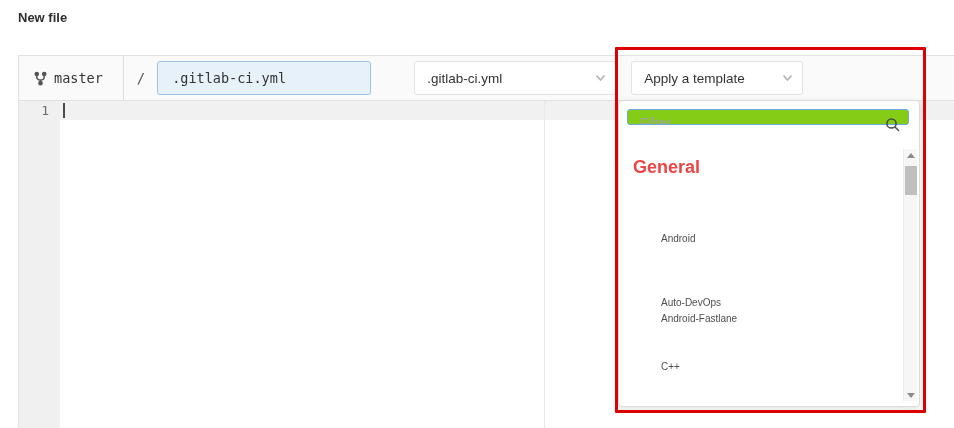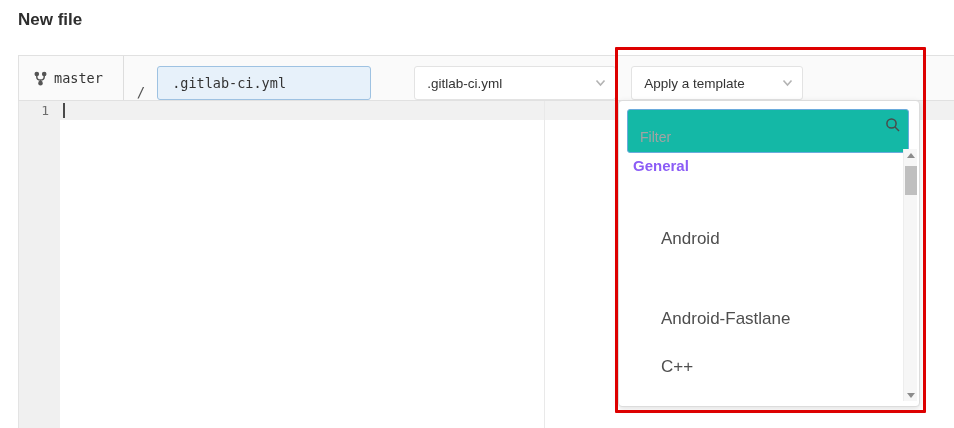--- a/index.html
+++ b/index.html
@@ -1,27 +1,27 @@
 <!DOCTYPE html>
 <html><head>
 <meta charset="utf-8">
 <style>
   * { margin: 0; padding: 0; box-sizing: border-box; }
   html, body { width: 954px; height: 428px; background: #fff; overflow: hidden; }
   body { font-family: "Liberation Sans", sans-serif; color: #2e2e2e; }
   #screen { position: relative; width: 954px; height: 428px; background: #fff; }
 
   
-  .page-title { position: absolute; left: 18px; top: 10px; font-size: 17px; font-weight: bold; color: #2e2e2e; }
+  .page-title { position: absolute; left: 18px; top: 10px; font-size: 13px; font-weight: bold; color: #2e2e2e; }
 
   
   .toolbar {
     position: absolute; left: 18px; top: 55px; right: 0; height: 46px;
     background: #fafafa; border: 1px solid #e1e1e1; border-right: none;
-    display: flex; align-items: flex-end; z-index: 2;
+    display: flex; align-items: center; z-index: 2;
   }
   .branch-wrap { display: flex; align-items: center; padding-left: 15px; height: 100%; }
   .branch-icon { width: 13px; height: 15px; margin-right: 7px; flex: none; }
   .branch-label { font-family: "DejaVu Sans Mono", monospace; font-size: 13.5px; color: #333; }
   .toolbar-sep { width: 1px; align-self: stretch; background: #ddd; margin-left: 20px; flex: none; }
   .path-sep { margin: 0 12px 0 13px; font-size: 14px; color: #555; font-family: "DejaVu Sans Mono", monospace; }
   .filename-input {
     width: 214px; height: 34px; background: #e7f1fa; border: 1px solid #9ec2e2; border-radius: 3px;
     font-family: "DejaVu Sans Mono", monospace; font-size: 13.5px; color: #333; padding: 0 14px; outline: none;
   }
@@ -45,31 +45,31 @@
   .cursor-caret { position: absolute; left: 44px; top: 2px; width: 2px; height: 15px; background: #4a4a4a; }
   .print-margin { position: absolute; left: 525px; top: 0; bottom: 0; width: 1px; background: #e9e9e9; }
 
   
   .dropdown-panel {
     position: absolute; left: 618px; top: 100px; width: 302px; height: 307px;
     background: #fff; border: 1px solid #dcdcdc; border-radius: 4px;
     box-shadow: 0 2px 6px rgba(0,0,0,0.12); z-index: 5;
   }
   .filter-input {
-    position: absolute; left: 8px; top: 8px; width: 282px; height: 44px;
+    position: absolute; left: 8px; top: 8px; width: 282px; height: 16px;
     border: 1px solid #6babdd; border-radius: 3px; padding: 11px 32px 0 12px;
-    font-family: "Liberation Sans", sans-serif; font-size: 14px; color: #333; outline: none; background: #14b8a6;
+    font-family: "Liberation Sans", sans-serif; font-size: 14px; color: #333; outline: none; background: #84cc16;
   }
   .filter-input::placeholder { color: #a3a3a3; opacity: 1; }
   .search-icon { position: absolute; left: 266px; top: 16px; width: 16px; height: 16px; pointer-events: none; }
   .dropdown-list { position: absolute; left: 0; top: 48px; right: 22px; bottom: 4px; overflow: hidden; }
-  .section-header { position: absolute; left: 14px; top: 8px; font-size: 15px; font-weight: bold; color: #8b5cf6; }
+  .section-header { position: absolute; left: 14px; top: 8px; font-size: 18px; font-weight: bold; color: #ef4444; }
   .dropdown-item {
     position: absolute; left: 42px; right: 6px; height: 32px; line-height: 32px;
-    font-size: 17px; color: #4e4e4e; cursor: pointer; white-space: nowrap;
+    font-size: 10px; color: #4e4e4e; cursor: pointer; white-space: nowrap;
   }
 
   
   .scrollbar { position: absolute; left: 284px; top: 48px; width: 14px; height: 252px; background: #f6f6f6; border-left: 1px solid #ededed; }
   .scroll-arrow { position: absolute; left: 0; width: 14px; height: 13px; cursor: pointer; }
   .scroll-arrow.up { top: 0; }
   .scroll-arrow.down { bottom: 0; }
   .scroll-arrow .tri { position: absolute; left: 3px; width: 0; height: 0; border-left: 4px solid transparent; border-right: 4px solid transparent; }
   .scroll-arrow.up .tri { top: 4px; border-bottom: 5px solid #8c8c8c; }
   .scroll-arrow.down .tri { top: 5px; border-top: 5px solid #8c8c8c; }
@@ -129,20 +129,21 @@
   <div class="dropdown-panel">
     <input class="filter-input" type="text" placeholder="Filter" style="">
     <svg class="search-icon" viewBox="0 0 16 16">
       <circle cx="6.5" cy="6.5" r="4.6" fill="none" stroke="#4a4a4a" stroke-width="1.5"></circle>
       <line x1="10" y1="10" x2="14" y2="14" stroke="#4a4a4a" stroke-width="1.5"></line>
     </svg>
     <div class="dropdown-list">
       <div class="section-header">General</div>
       <div class="dropdown-item" style="top: 74px;">Android</div>
       <div class="dropdown-item" style="top: 106px; margin-top: 48px;">Android-Fastlane</div>
+      <div class="dropdown-item" style="top: 138px;">Auto-DevOps</div>
       <div class="dropdown-item" style="top: 202px;">C++</div>
       <div class="dropdown-item" style="top: 234px; margin-top: 16px;">Chef</div>
 
     </div>
     <div class="scrollbar">
       <div class="scroll-arrow up">
           <span class="tri"></span>
         </div>
       <div class="scroll-thumb"></div>
       <div class="scroll-arrow down">

